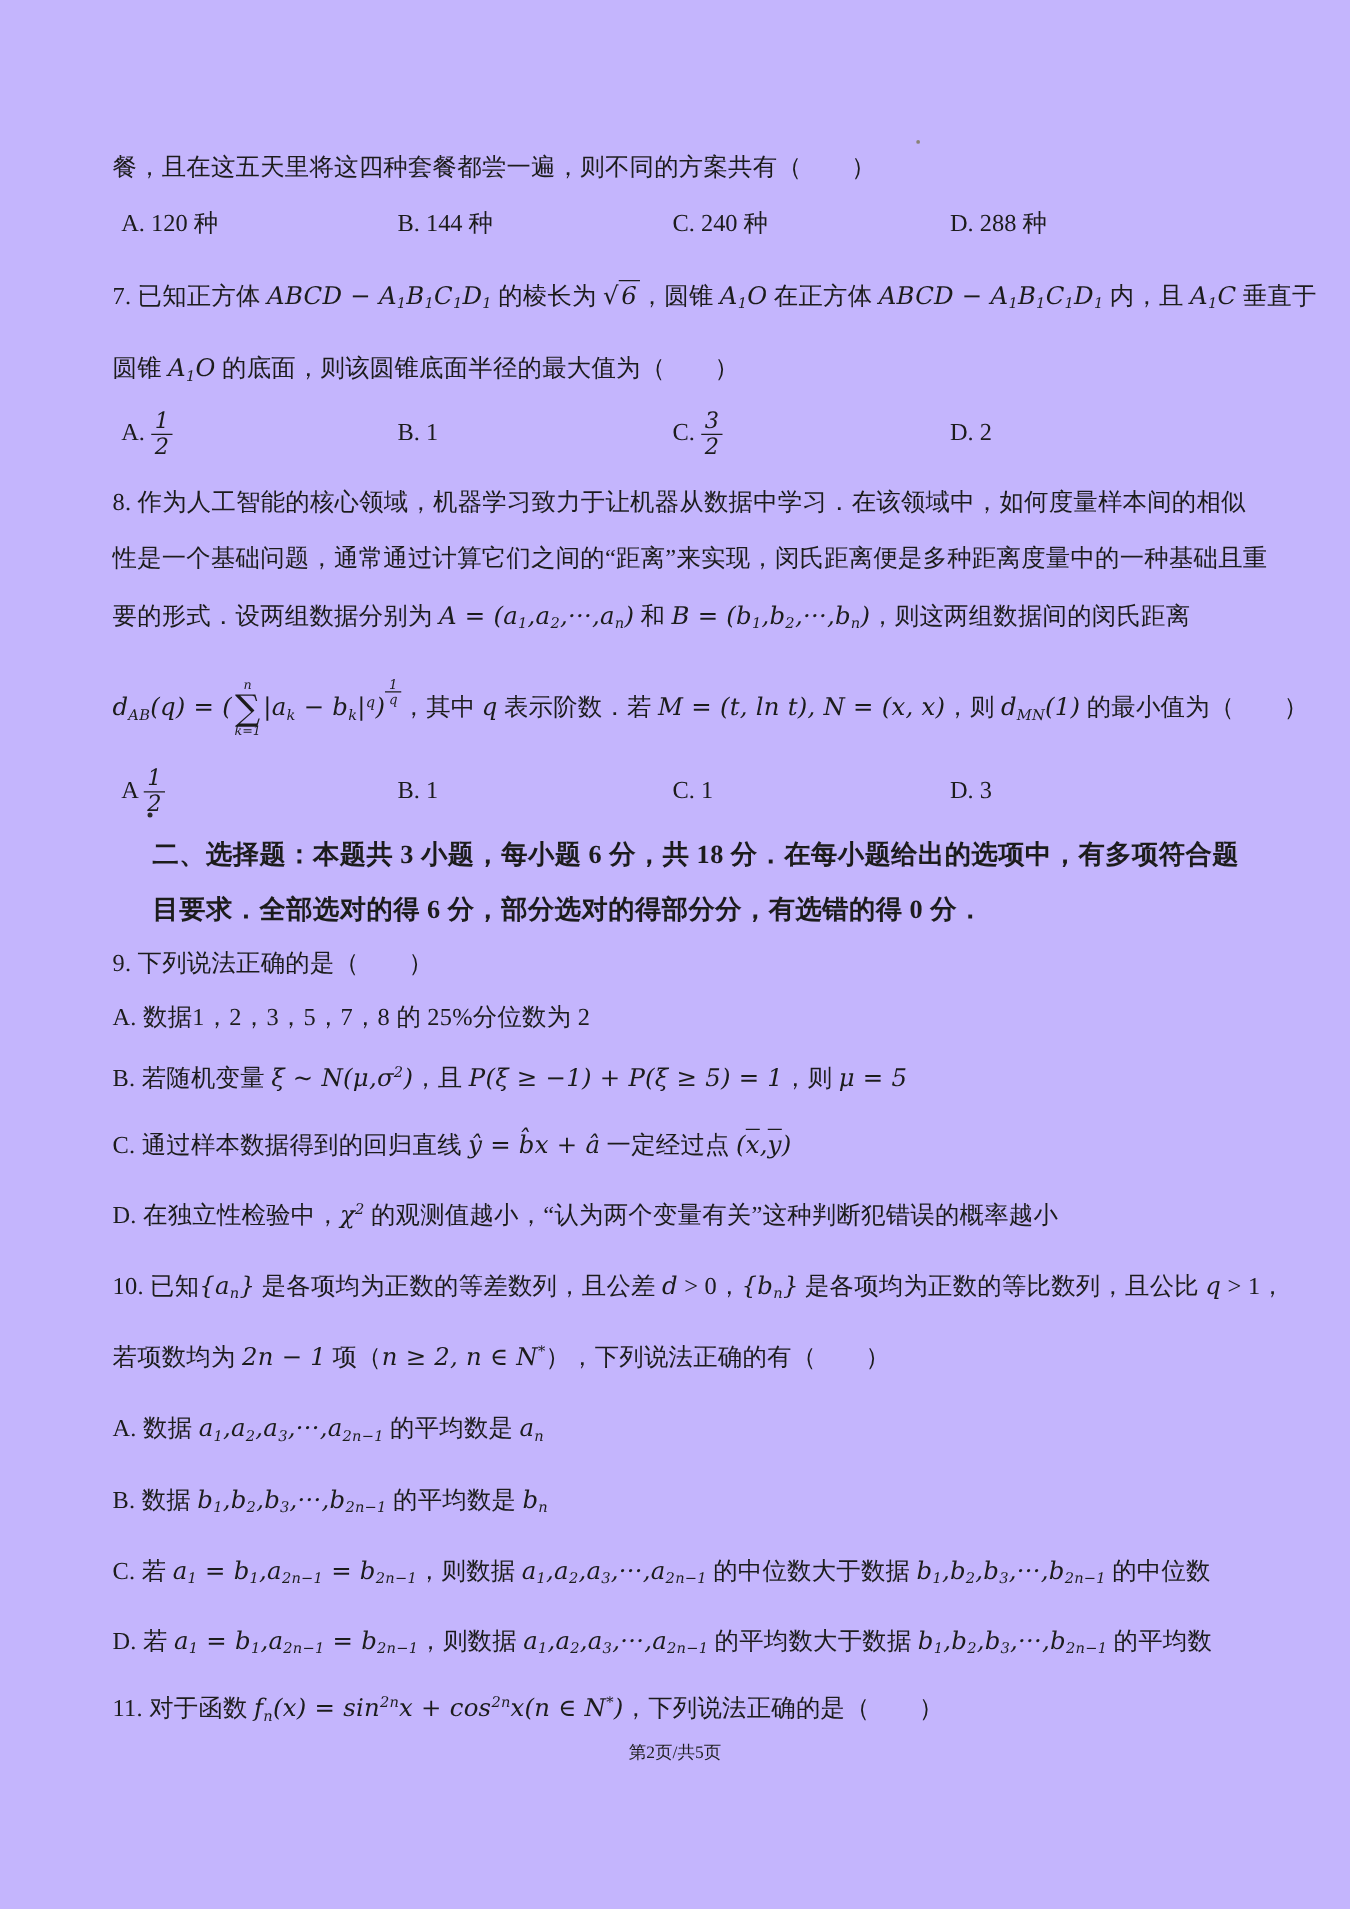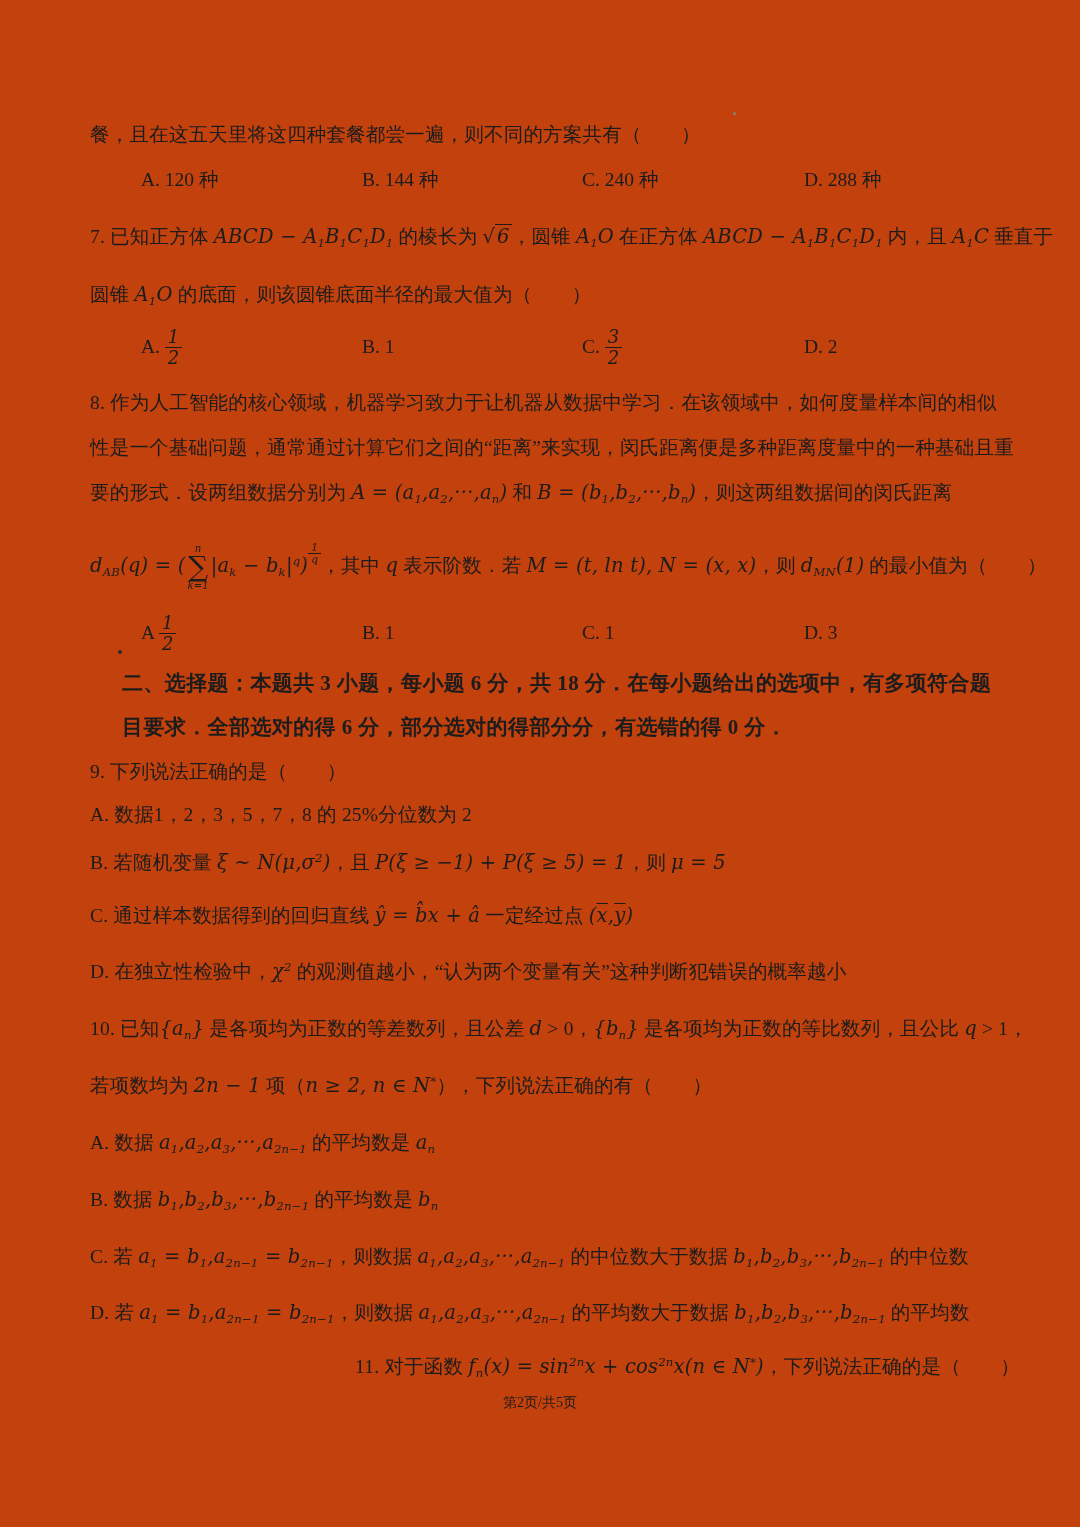--- a/index.html
+++ b/index.html
@@ -1,20 +1,20 @@
 <!DOCTYPE html>
 <html><head>
 <meta charset="utf-8">
 <style>
   html,body{margin:0;padding:0;background:#ffffff;}
   body{
     width:1080px;height:1527px;position:relative;overflow:hidden;
     font-family:"Liberation Serif","DejaVu Serif",serif;color:#1c1c1c;
   }
-  .page{position:absolute;inset:0;background:#c2410c;}
+  .page{position:absolute;inset:0;background:#c4b5fd;}
   .line{
     position:absolute;left:90px;width:930px;
     font-size:19.5px;line-height:30px;white-space:nowrap;
     letter-spacing:0.2px;
   }
   .bold{font-weight:700;font-size:21px;letter-spacing:0.4px;margin-left:32px;}
   .txt{font-style:normal;}
   .math{font-style:italic;font-family:"DejaVu Serif","Liberation Serif",serif;}
   sub.math{font-size:0.6em;vertical-align:-0.3em;line-height:0;}
   sup.math{font-size:0.6em;vertical-align:0.6em;line-height:0;}
@@ -32,21 +32,21 @@
   .sqrt .rad{font-style:italic;border-top:1.2px solid #1c1c1c;padding:0 2px;}
   .sum{
     display:inline-flex;flex-direction:column;align-items:center;
     vertical-align:middle;line-height:1;margin:0 2px;
     font-family:"DejaVu Serif",serif;font-style:normal;
   }
   .sum .lim{font-size:0.52em;font-style:italic;letter-spacing:0;}
   .sum .sig{font-size:1.45em;line-height:0.95;}
   .opts{position:absolute;left:97px;width:930px;height:30px;font-size:19.5px;line-height:30px;}
   .optsf{height:50px;line-height:50px;}
-  .opt{position:absolute;top:0;white-space:nowrap;margin-left:44px;}
+  .opt{position:absolute;top:0;white-space:nowrap;}
   .opt.c1{left:0;}
   .opt.c2{left:221px;}
   .opt.c3{left:441px;}
   .opt.c4{left:663px;}
   .footer{
     position:absolute;left:0;width:100%;text-align:center;
     font-size:14px;line-height:26px;
   }
   .dot{position:absolute;border-radius:50%;background:#8a8276;}
   .dot.small{width:3px;height:3px;}
@@ -101,17 +101,17 @@
   <div class="line" style="top:901px;"><span class="txt">C. 通过样本数据得到的回归直线 </span><span class="math">ŷ = b̂x + â</span><span class="txt"> 一定经过点 </span><span class="math">(</span><span class="math bar">x</span><span class="math">,</span><span class="math bar">y</span><span class="math">)</span></div>
   <div class="line" style="top:957px;"><span class="txt">D. 在独立性检验中，</span><span class="math">χ</span><sup class="math">2</sup><span class="txt"> 的观测值越小，“认为两个变量有关”这种判断犯错误的概率越小</span></div>
 
   <div class="line" style="top:1014px;"><span class="txt">10. 已知</span><span class="math">{a</span><sub class="math">n</sub><span class="math">}</span><span class="txt"> 是各项均为正数的等差数列，且公差 </span><span class="math">d</span><span class="txt"> &gt; 0，</span><span class="math">{b</span><sub class="math">n</sub><span class="math">}</span><span class="txt"> 是各项均为正数的等比数列，且公比 </span><span class="math">q</span><span class="txt"> &gt; 1，</span></div>
   <div class="line" style="top:1071px;"><span class="txt">若项数均为 </span><span class="math">2n − 1</span><span class="txt"> 项（</span><span class="math">n ≥ 2, n ∈ N</span><sup class="math">*</sup><span class="txt">），下列说法正确的有（　　）</span></div>
   <div class="line" style="top:1128px;"><span class="txt">A. 数据 </span><span class="math">a</span><sub class="math">1</sub><span class="math">,a</span><sub class="math">2</sub><span class="math">,a</span><sub class="math">3</sub><span class="math">,···,a</span><sub class="math">2n−1</sub><span class="txt"> 的平均数是 </span><span class="math">a</span><sub class="math">n</sub></div>
   <div class="line" style="top:1185px;"><span class="txt">B. 数据 </span><span class="math">b</span><sub class="math">1</sub><span class="math">,b</span><sub class="math">2</sub><span class="math">,b</span><sub class="math">3</sub><span class="math">,···,b</span><sub class="math">2n−1</sub><span class="txt"> 的平均数是 </span><span class="math">b</span><sub class="math">n</sub></div>
   <div class="line" style="top:1242px;"><span class="txt">C. 若 </span><span class="math">a</span><sub class="math">1</sub><span class="math"> = b</span><sub class="math">1</sub><span class="math">,a</span><sub class="math">2n−1</sub><span class="math"> = b</span><sub class="math">2n−1</sub><span class="txt">，则数据 </span><span class="math">a</span><sub class="math">1</sub><span class="math">,a</span><sub class="math">2</sub><span class="math">,a</span><sub class="math">3</sub><span class="math">,···,a</span><sub class="math">2n−1</sub><span class="txt"> 的中位数大于数据 </span><span class="math">b</span><sub class="math">1</sub><span class="math">,b</span><sub class="math">2</sub><span class="math">,b</span><sub class="math">3</sub><span class="math">,···,b</span><sub class="math">2n−1</sub><span class="txt"> 的中位数</span></div>
   <div class="line" style="top:1298px;"><span class="txt">D. 若 </span><span class="math">a</span><sub class="math">1</sub><span class="math"> = b</span><sub class="math">1</sub><span class="math">,a</span><sub class="math">2n−1</sub><span class="math"> = b</span><sub class="math">2n−1</sub><span class="txt">，则数据 </span><span class="math">a</span><sub class="math">1</sub><span class="math">,a</span><sub class="math">2</sub><span class="math">,a</span><sub class="math">3</sub><span class="math">,···,a</span><sub class="math">2n−1</sub><span class="txt"> 的平均数大于数据 </span><span class="math">b</span><sub class="math">1</sub><span class="math">,b</span><sub class="math">2</sub><span class="math">,b</span><sub class="math">3</sub><span class="math">,···,b</span><sub class="math">2n−1</sub><span class="txt"> 的平均数</span></div>
 
-  <div class="line" style="top:1352px;text-align:right;"><span class="txt">11. 对于函数 </span><span class="math">f</span><sub class="math">n</sub><span class="math">(x) = sin</span><sup class="math">2n</sup><span class="math">x + cos</span><sup class="math">2n</sup><span class="math">x(n ∈ N</span><sup class="math">*</sup><span class="math">)</span><span class="txt">，下列说法正确的是（　　）</span></div>
+  <div class="line" style="top:1352px;"><span class="txt">11. 对于函数 </span><span class="math">f</span><sub class="math">n</sub><span class="math">(x) = sin</span><sup class="math">2n</sup><span class="math">x + cos</span><sup class="math">2n</sup><span class="math">x(n ∈ N</span><sup class="math">*</sup><span class="math">)</span><span class="txt">，下列说法正确的是（　　）</span></div>
 
   <div class="footer" style="top:1390px;">第2页/共5页</div>
 
 </div>
 
 </body></html>

